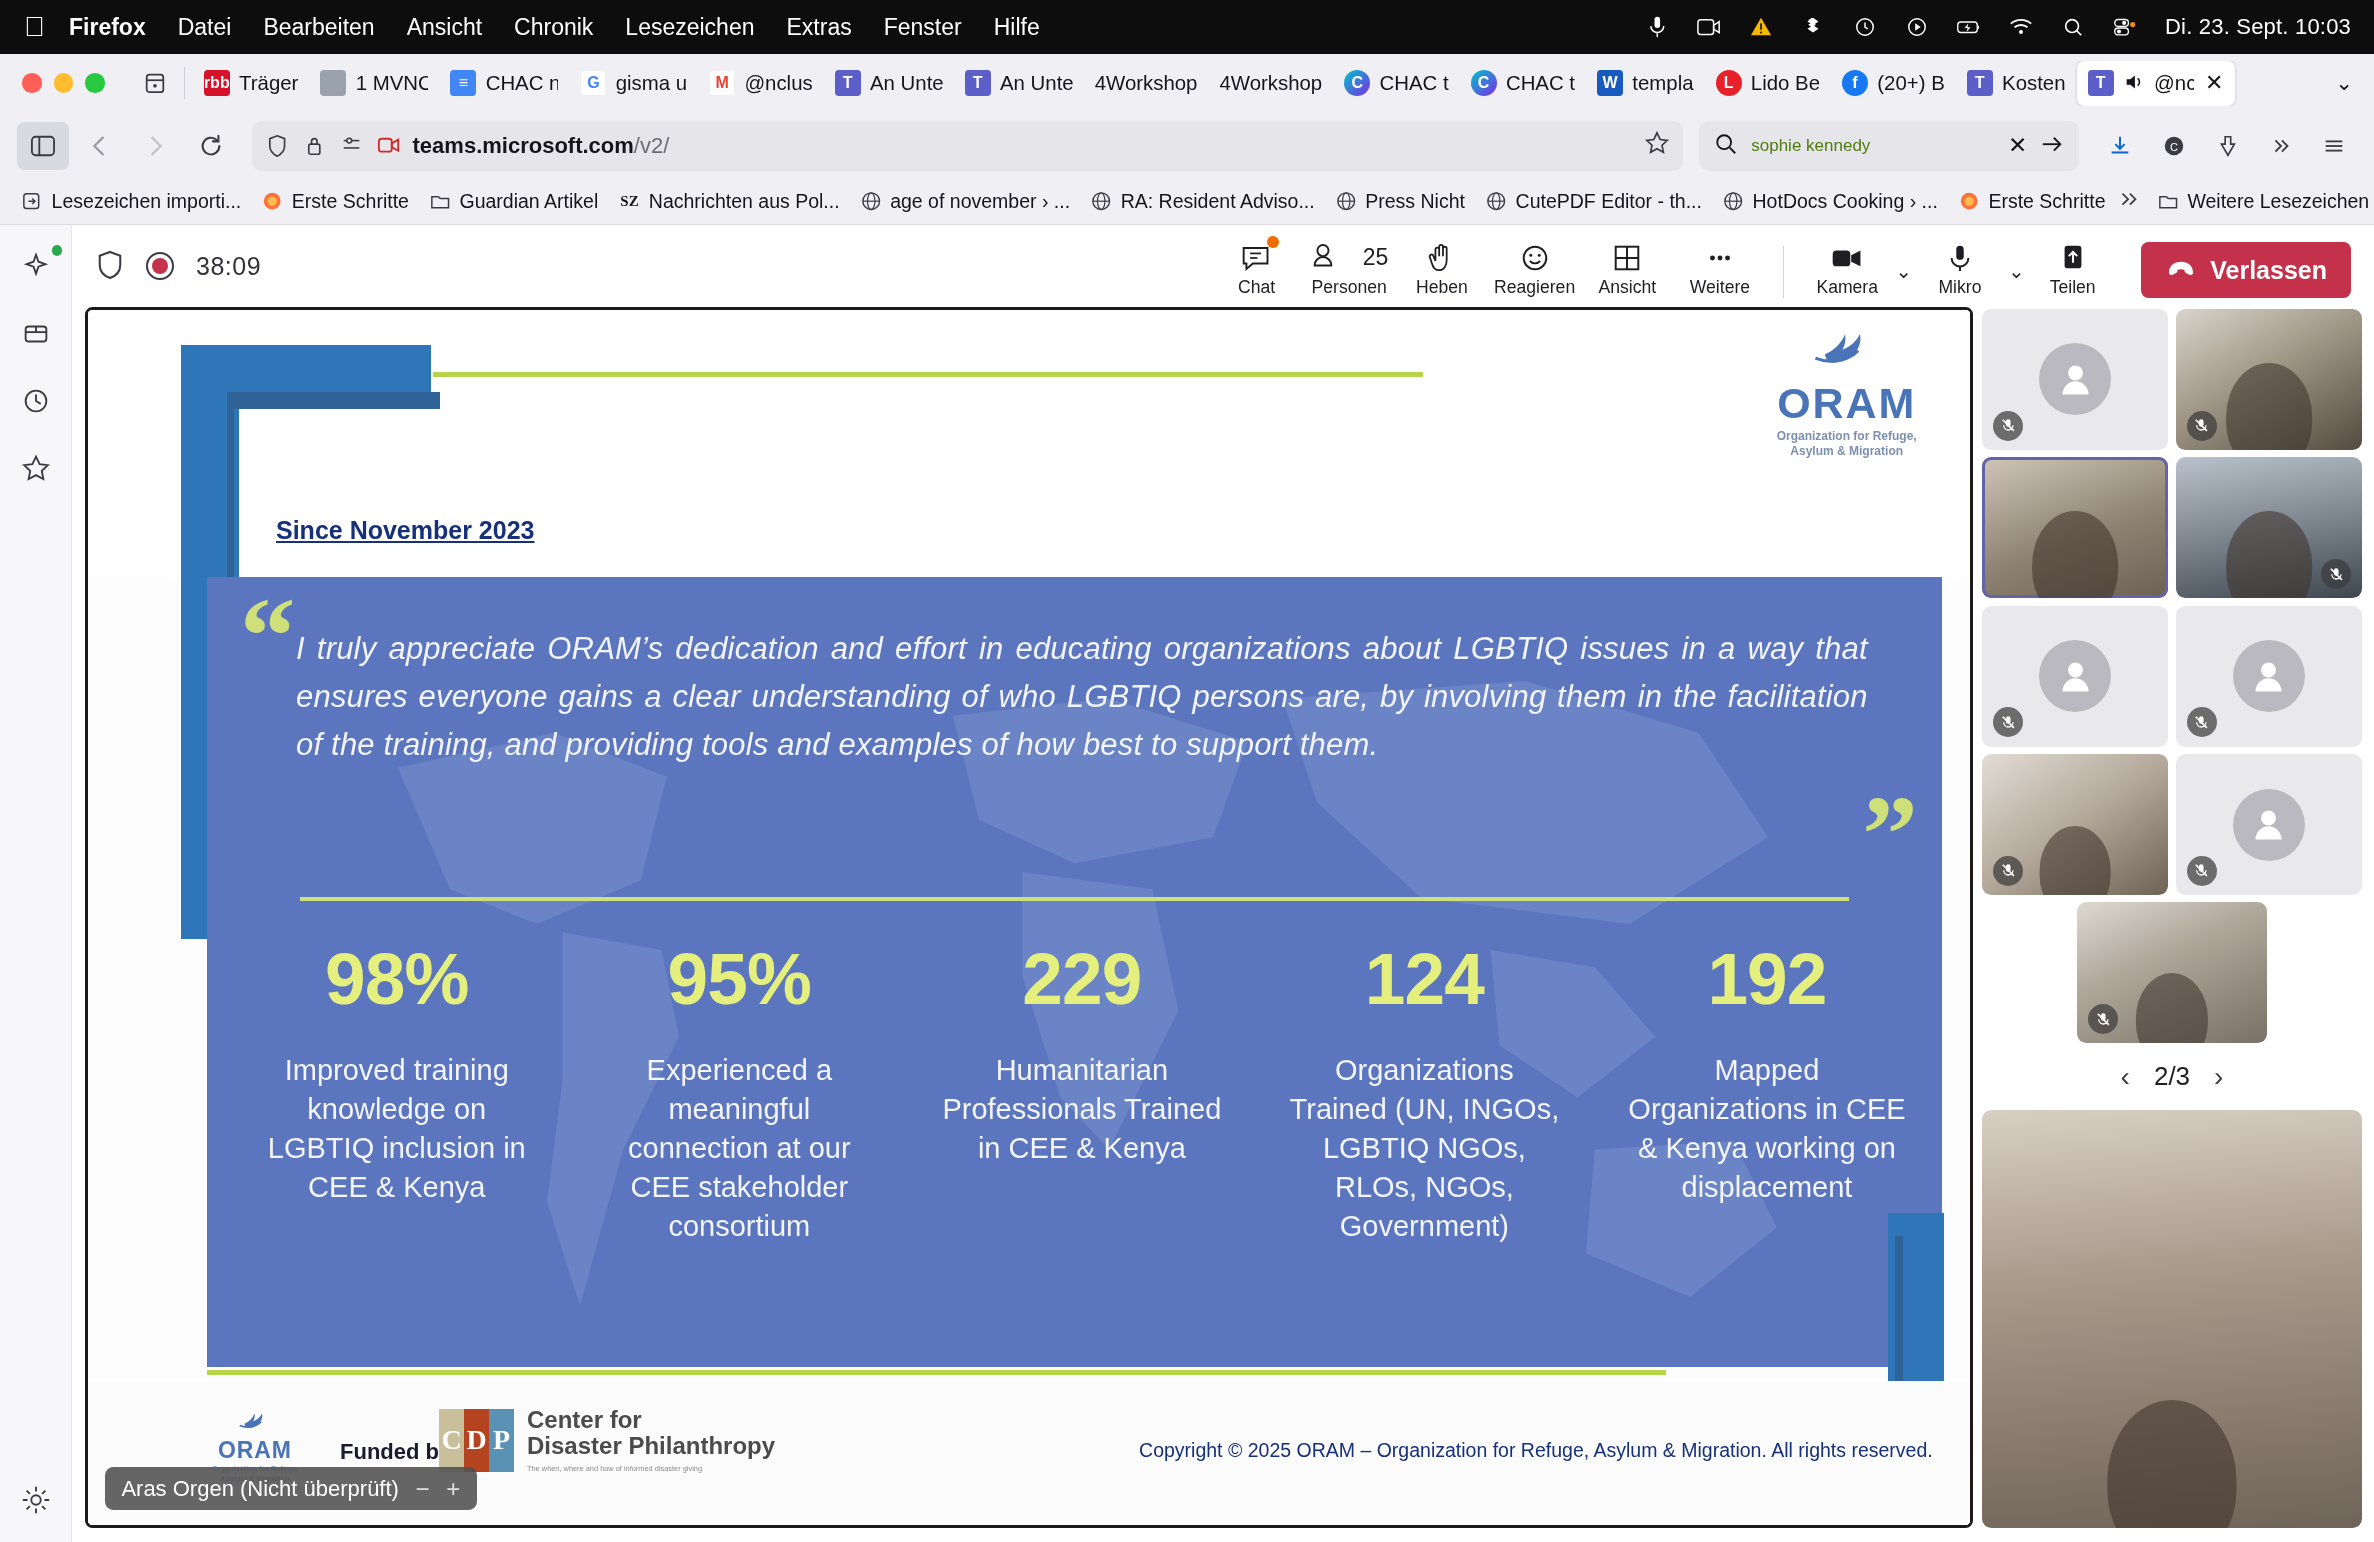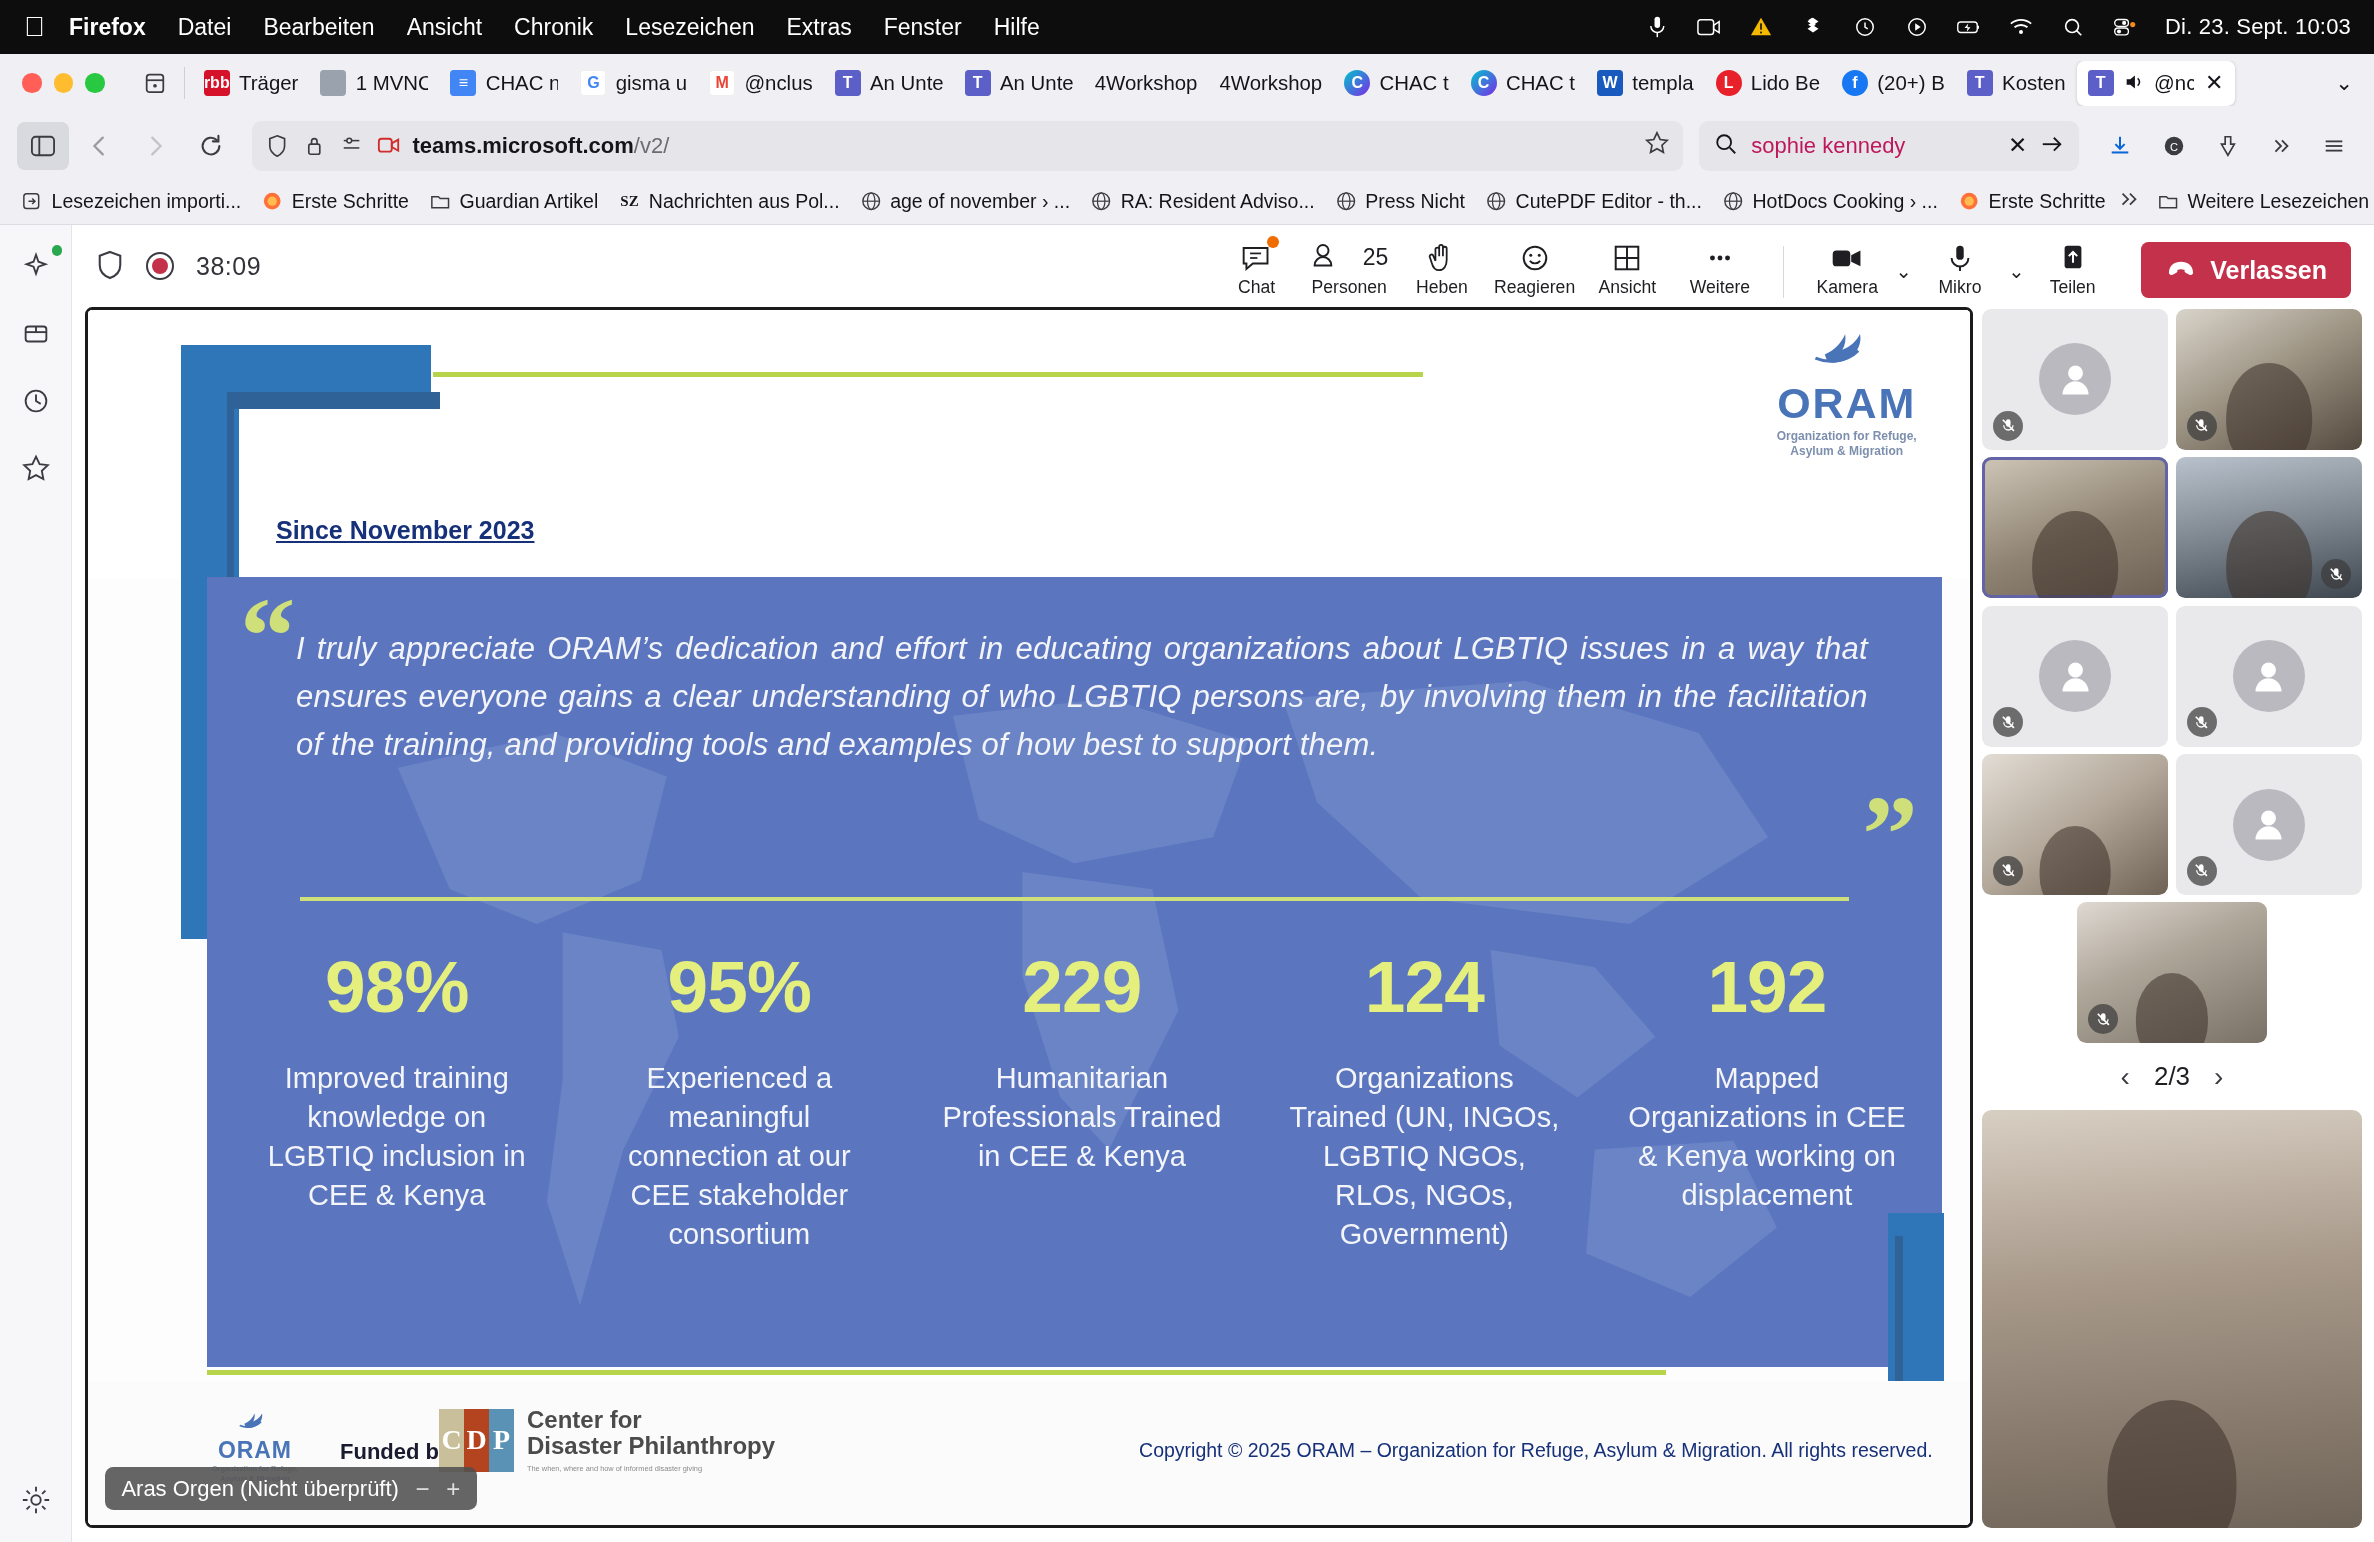--- a/index.html
+++ b/index.html
@@ -72,21 +72,21 @@
   }
   .urlbar .u-ico { display:flex; align-items:center; justify-content:center; width: 26px; height: 26px; flex:none;}
   .urltext { font-size: 22px; color: #6b6b74; white-space: nowrap; }
   .urltext b { color: #15141a; font-weight: 600; }
   .urltext .path { color: #6b6b74; }
   .urlbar .star { margin-left: auto; font-size: 25px; color: #3b3b42; }
   .searchbar {
     width: 380px; height: 50px; background: #e6e6ea; border-radius: 9.3px;
     display: flex; align-items: center; padding: 0 15px; gap: 13px; flex: none;
   }
-  .searchbar .sv { font-size: 22px; color: #be185d; flex: 1; }
+  .searchbar .sv { font-size: 17px; color: #4d7c0f; flex: 1; }
   .tool-right { display: flex; align-items: center; gap: 5.6px; margin-left: 9.3px; }
 
   
   .bkbar {
     height: 46px; display: flex; align-items: center; padding: 0 13px; gap: 3.7px;
     background: #f0f0f4; border-bottom: 0.9px solid #dcdce2; font-size: 19.5px; color: #15141a;
   }
   .bk { display: flex; align-items: center; gap: 8.3px; padding: 3.7px 8.3px; border-radius: 5.6px; white-space: nowrap; }
   .bk .bfav { width: 22px; height: 22px; flex: none; display:flex; align-items:center; justify-content:center; font-size: 15px; }
   .bk-right { margin-left: auto; display: flex; align-items: center; gap: 7.4px; }
@@ -153,21 +153,21 @@
   .qmark { position: absolute; font-size: 111px; color: #cfe07a; font-family: "Liberation Serif", serif; line-height: .8; font-weight: bold;}
   .qmark.open { left: 33px; top: 15px; }
   .qmark.close { right: 24px; top: 213px; }
   .quotetext {
     position: absolute; left: 89px; right: 74px; top: 48px;
     font-size: 31px; font-style: italic; color: #f2f4f8; line-height: 1.55;
     text-align: justify; letter-spacing: 0.2px;
   }
   .qdivider { position: absolute; left: 93px; right: 93px; top: 320px; height: 3.7px; background: #cfe07a; }
 
-  .stats { position: absolute; left: 37px; right: 22px; top: 372px; display: flex; gap: 37px; }
+  .stats { position: absolute; left: 37px; right: 22px; top: 364px; display: flex; gap: 37px; }
   .stat { flex: 1; text-align: center; padding: 0 13px; }
   .stat .num { font-size: 73px; font-weight: bold; color: #e5ef7d; line-height: 1.05; letter-spacing: -0.9px; }
   .stat .lbl { font-size: 29px; color: #f3f5f9; line-height: 1.35; margin-top: 33px; }
 
   .blue-r-outer { position: absolute; right: 26px; bottom: 108px; width: 56px; height: 204px; background: #2f76b9; }
   .blue-r-inner { position: absolute; right: 67px; bottom: 108px; width: 7.4px; height: 181px; background: #2f6296; }
   .greenline-bot { position: absolute; left: 119px; right: 304px; bottom: 150px; height: 4.6px; background: #b7d44a; }
 
   .slide-foot { position: absolute; left: 0; right: 0; bottom: 0; height: 144px; background: #fbfbfb; }
   .foot-oram { position: absolute; left: 116px; top: 26px; text-align: center; color: #4a74b8; width: 102px;}

